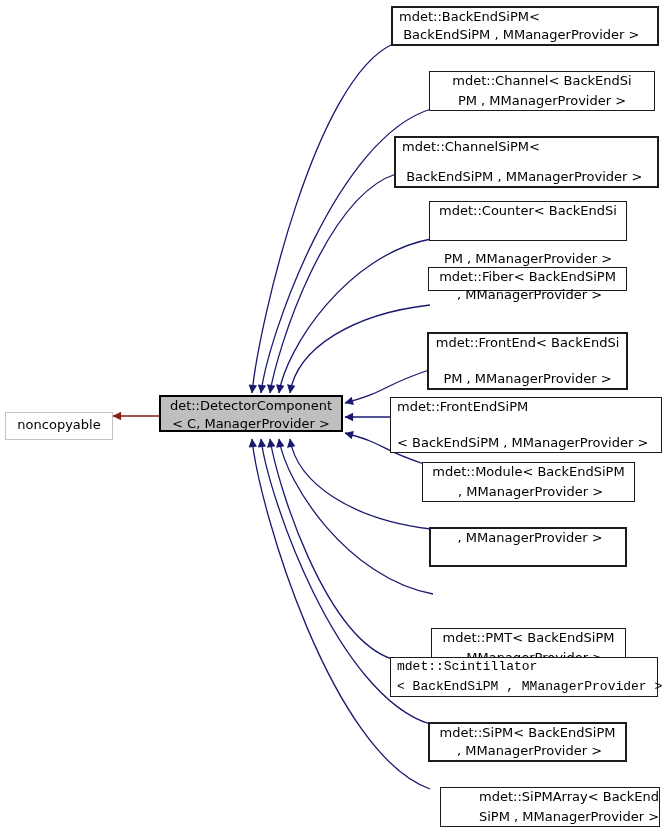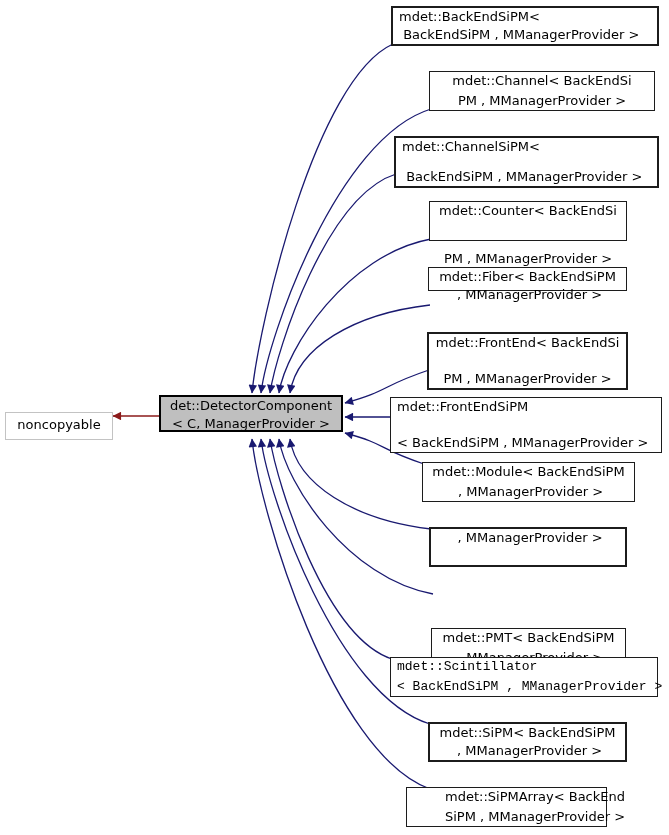--- a/index.html
+++ b/index.html
@@ -107,21 +107,21 @@
         <div class="line"> , MManagerProvider &gt;</div>
       </div>
       <div class="node align-left" style="left: 390px; top: 657px; width: 268px; height: 40px; font-family: Liberation Mono, monospace;">
         <div class="line">mdet::Scintillator</div>
         <div class="line">&lt; BackEndSiPM , MManagerProvider &gt;</div>
       </div>
       <div class="node align-center bold" style="left: 428px; top: 722px; width: 199px; height: 40px;">
         <div class="line">mdet::SiPM&lt; BackEndSiPM</div>
         <div class="line"> , MManagerProvider &gt;</div>
       </div>
-      <div class="node align-center" style="left: 406px; top: 787px; width: 201px; height: 40px; padding-left: 32px;">
+      <div class="node align-center" style="left: 440px; top: 787px; width: 220px; height: 40px; padding-left: 32px;">
         <div class="line">mdet::SiPMArray&lt; BackEnd</div>
         <div class="line">SiPM , MManagerProvider &gt;</div>
       </div>
       <div class="node align-center focus" style="left: 159px; top: 395px; width: 184px; height: 37px;">
         <div class="line">det::DetectorComponent</div>
         <div class="line">&lt; C, ManagerProvider &gt;</div>
       </div>
       <div class="node align-center external" style="left: 5px; top: 412px; width: 108px; height: 28px;">
         <div class="line">noncopyable</div>
       </div>

